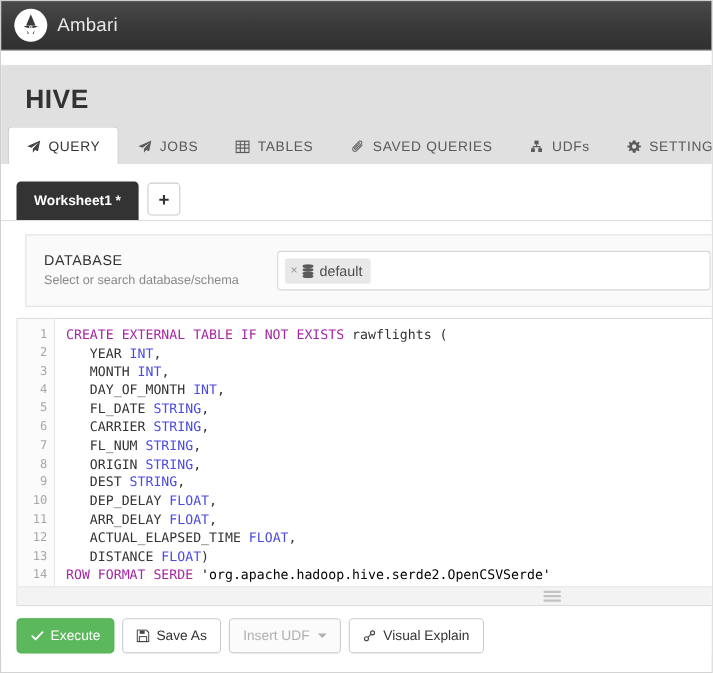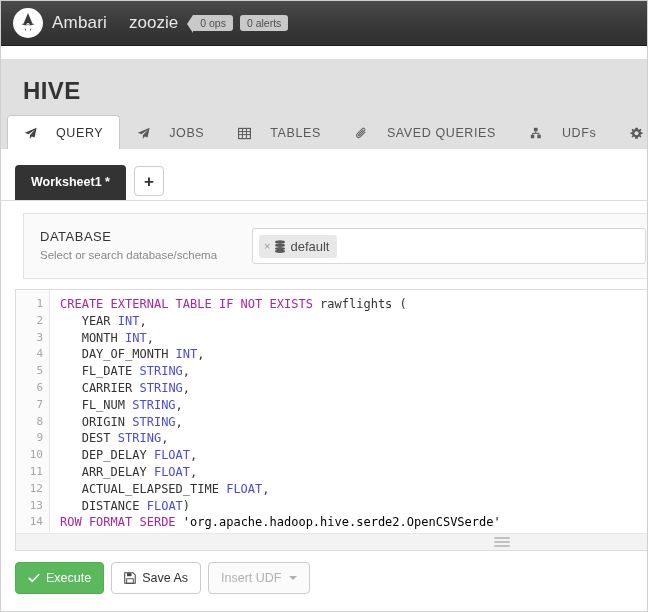--- a/index.html
+++ b/index.html
@@ -69,21 +69,21 @@
     font-size: 24px; color: #333; font-weight: bold; letter-spacing: .4px;
   }
 
   
   .tabs {
     position: absolute; left: 0; bottom: 0; width: 100%;
     display: flex; align-items: flex-end; padding-left: 6px;
     height: 35px;
   }
   .tab {
-    display: flex; align-items: center; gap: 19px;
+    display: flex; align-items: center; gap: 7px;
     padding: 9px 16px 8px 16px;
     font-size: 12.5px; color: #5a5a5a; letter-spacing: .6px;
     background: transparent;
     border: 1px solid transparent;
     border-bottom: none;
     border-radius: 4px 4px 0 0;
     cursor: pointer;
     white-space: nowrap;
     height: 34px;
   }
@@ -226,25 +226,20 @@
           <circle cx="13" cy="13" r="13" fill="#ffffff"></circle>
           <path d="M13 3 L17.2 13 L8.8 13 Z" fill="#3a3a3a"></path>
           <path d="M6.5 14.2 Q13 11.4 19.5 14.2 Q13 17 6.5 14.2 Z" fill="#3a3a3a"></path>
           <circle cx="13" cy="14.6" r="1.6" fill="#ffffff"></circle>
           <circle cx="13" cy="14.6" r="0.7" fill="#3a3a3a"></circle>
           <path d="M9.6 17.6 L11.4 20.6 L10.2 20.6 Z" fill="#3a3a3a"></path>
           <path d="M16.4 17.6 L14.6 20.6 L15.8 20.6 Z" fill="#3a3a3a"></path>
         </svg>
       </span>
       <span class="brand-name">Ambari</span>
-    </div>
-    <div class="cluster-group">
-      <span class="cluster-name">zoozie</span>
-      <span class="badge pointed">0 ops</span>
-      <span class="badge plain">0 alerts</span>
     </div>
   </div>
 
   <div class="white-strip"></div>
 
   <div class="view-header">
     <div class="view-title">HIVE</div>
 
     <div class="tabs">
 
@@ -395,16 +390,26 @@
           </svg>
         </span>
         <span>Save As</span>
       </div>
 
       <div class="btn disabled">
         <span>Insert UDF</span>
         <span class="caret"></span>
       </div>
 
+      <div class="btn">
+        <span>
+          <svg width="12" height="12" viewBox="0 0 16 16">
+            <circle cx="4.2" cy="11.6" r="2.4" fill="none" stroke="#444" stroke-width="1.4"></circle>
+            <circle cx="11.6" cy="4.4" r="2.4" fill="none" stroke="#444" stroke-width="1.4"></circle>
+            <line x1="6" y1="9.9" x2="9.9" y2="6" stroke="#444" stroke-width="1.4"></line>
+          </svg>
+        </span>
+        <span>Visual Explain</span>
+      </div>
     </div>
 
   </div>
 </div>
 
 </body></html>

